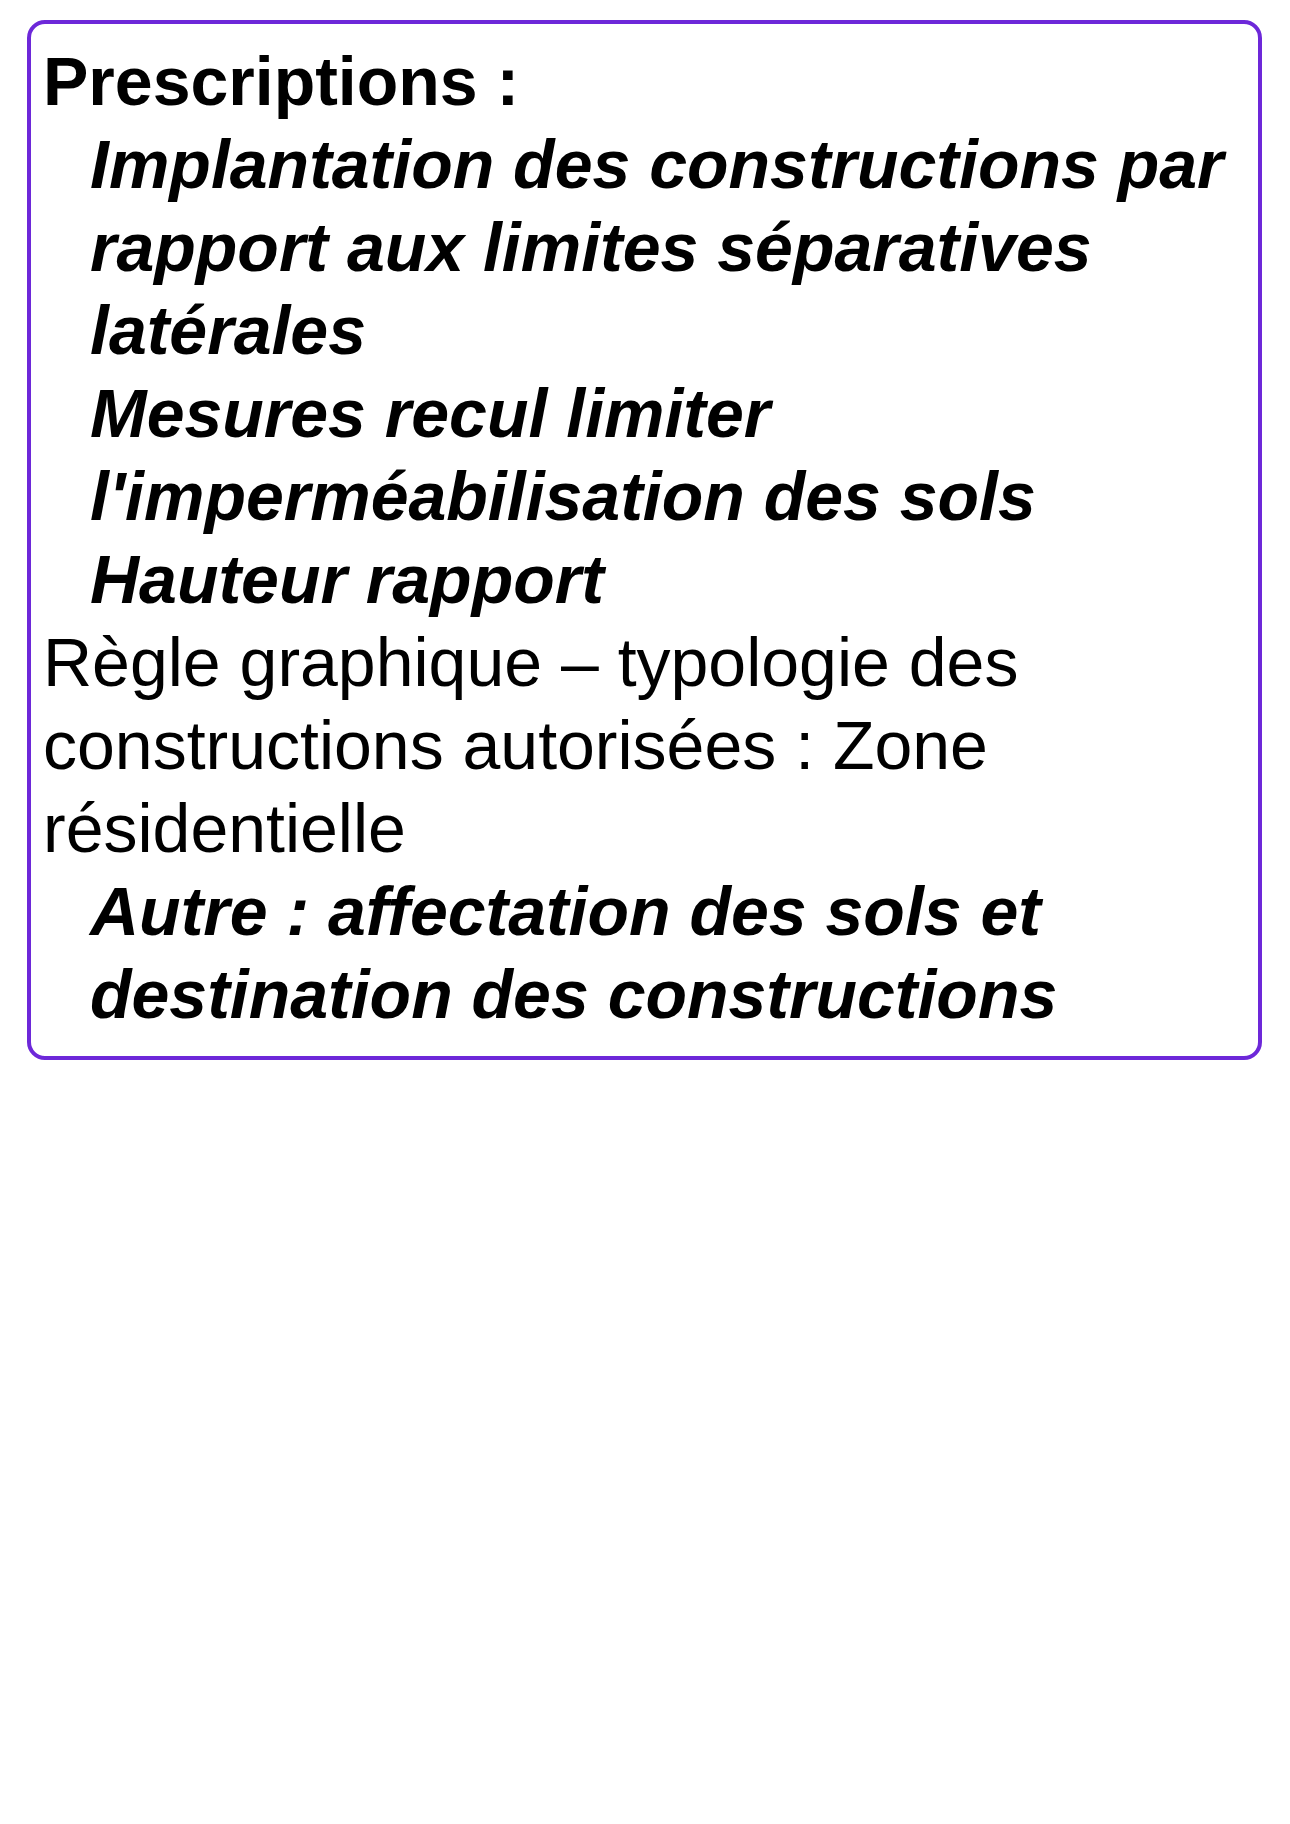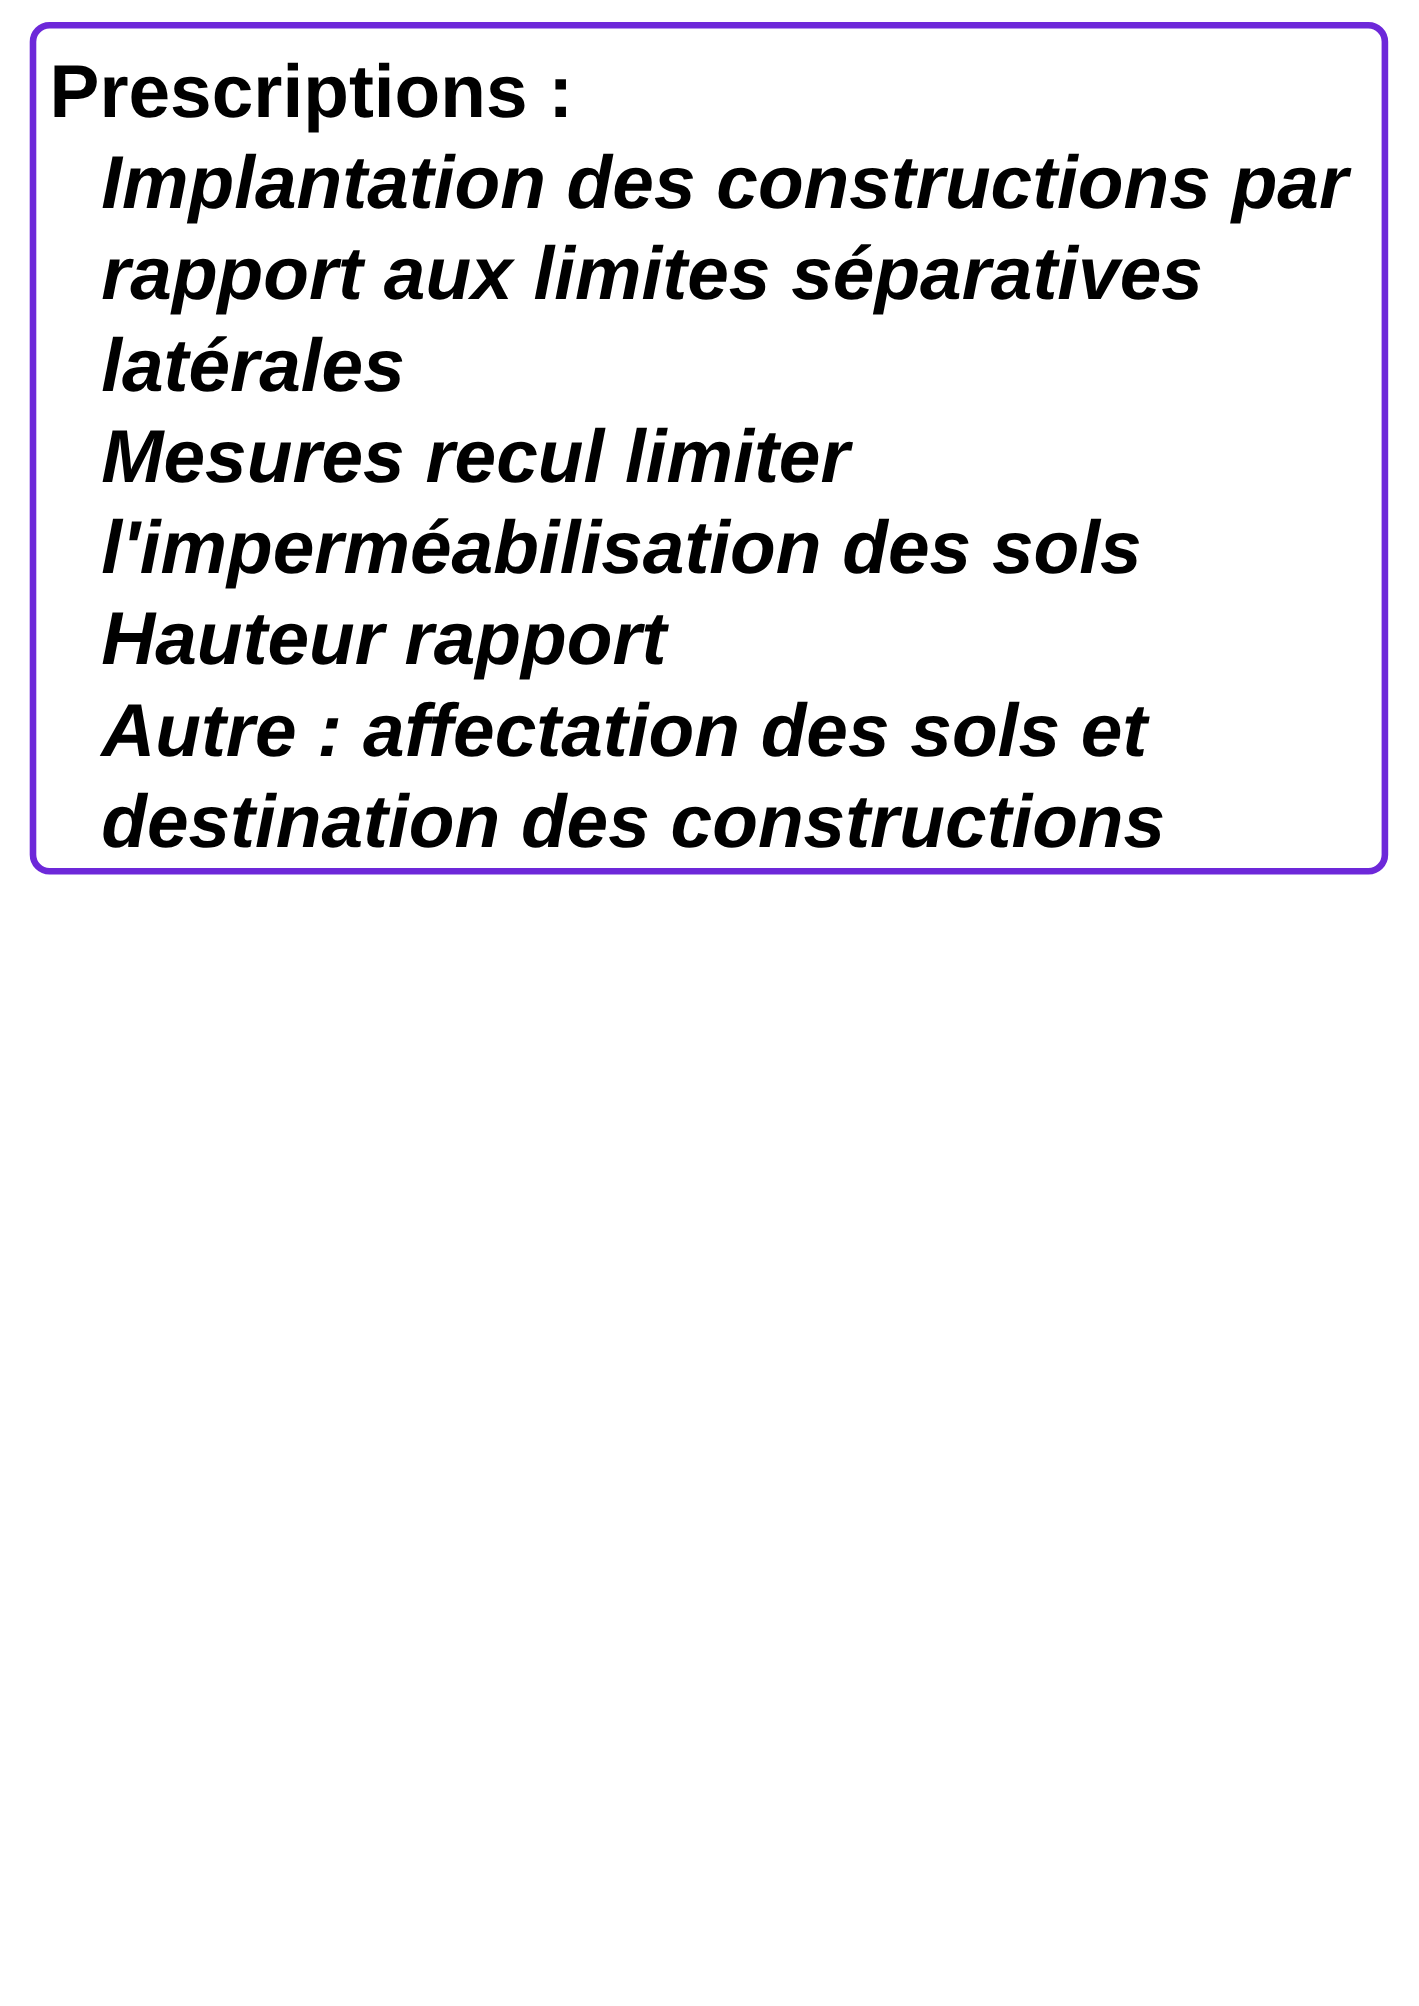--- a/index.html
+++ b/index.html
@@ -12,23 +12,23 @@
     width: 1290px;
     height: 1824px;
     background: #ffffff;
     overflow: hidden;
     font-family: "Liberation Sans", "DejaVu Sans", sans-serif;
     color: #000000;
   }
   .box {
     box-sizing: border-box;
     margin: 20px 28px 0 27px;
-    border: 6px solid #6d28d9;
+    border: 4px solid #6d28d9;
     border-radius: 18px;
-    padding: 16px 14px 0 12px;
+    padding: 16px 14px 20px 12px;
     font-size: 68px;
     line-height: 83px;
     letter-spacing: 0;
     color: #000000;
     background: #ffffff;
   }
   .title {
     font-weight: 700;
     font-style: normal;
   }
@@ -48,15 +48,16 @@
 <div class="page">
   <div class="box">
     <div class="title">Prescriptions&nbsp;:</div>
 
     <div class="category">Implantation des constructions par rapport aux limites séparatives latérales</div>
 
     <div class="category">Mesures recul limiter l'imperméabilisation des sols</div>
 
     <div class="category">Hauteur rapport</div>
 
+    <div class="rule">Règle graphique – typologie des constructions autorisées&nbsp;: Zone résidentielle</div>
     <div class="category">Autre&nbsp;: affectation des sols et destination des constructions</div>
   </div>
 </div>
 
 </body></html>

